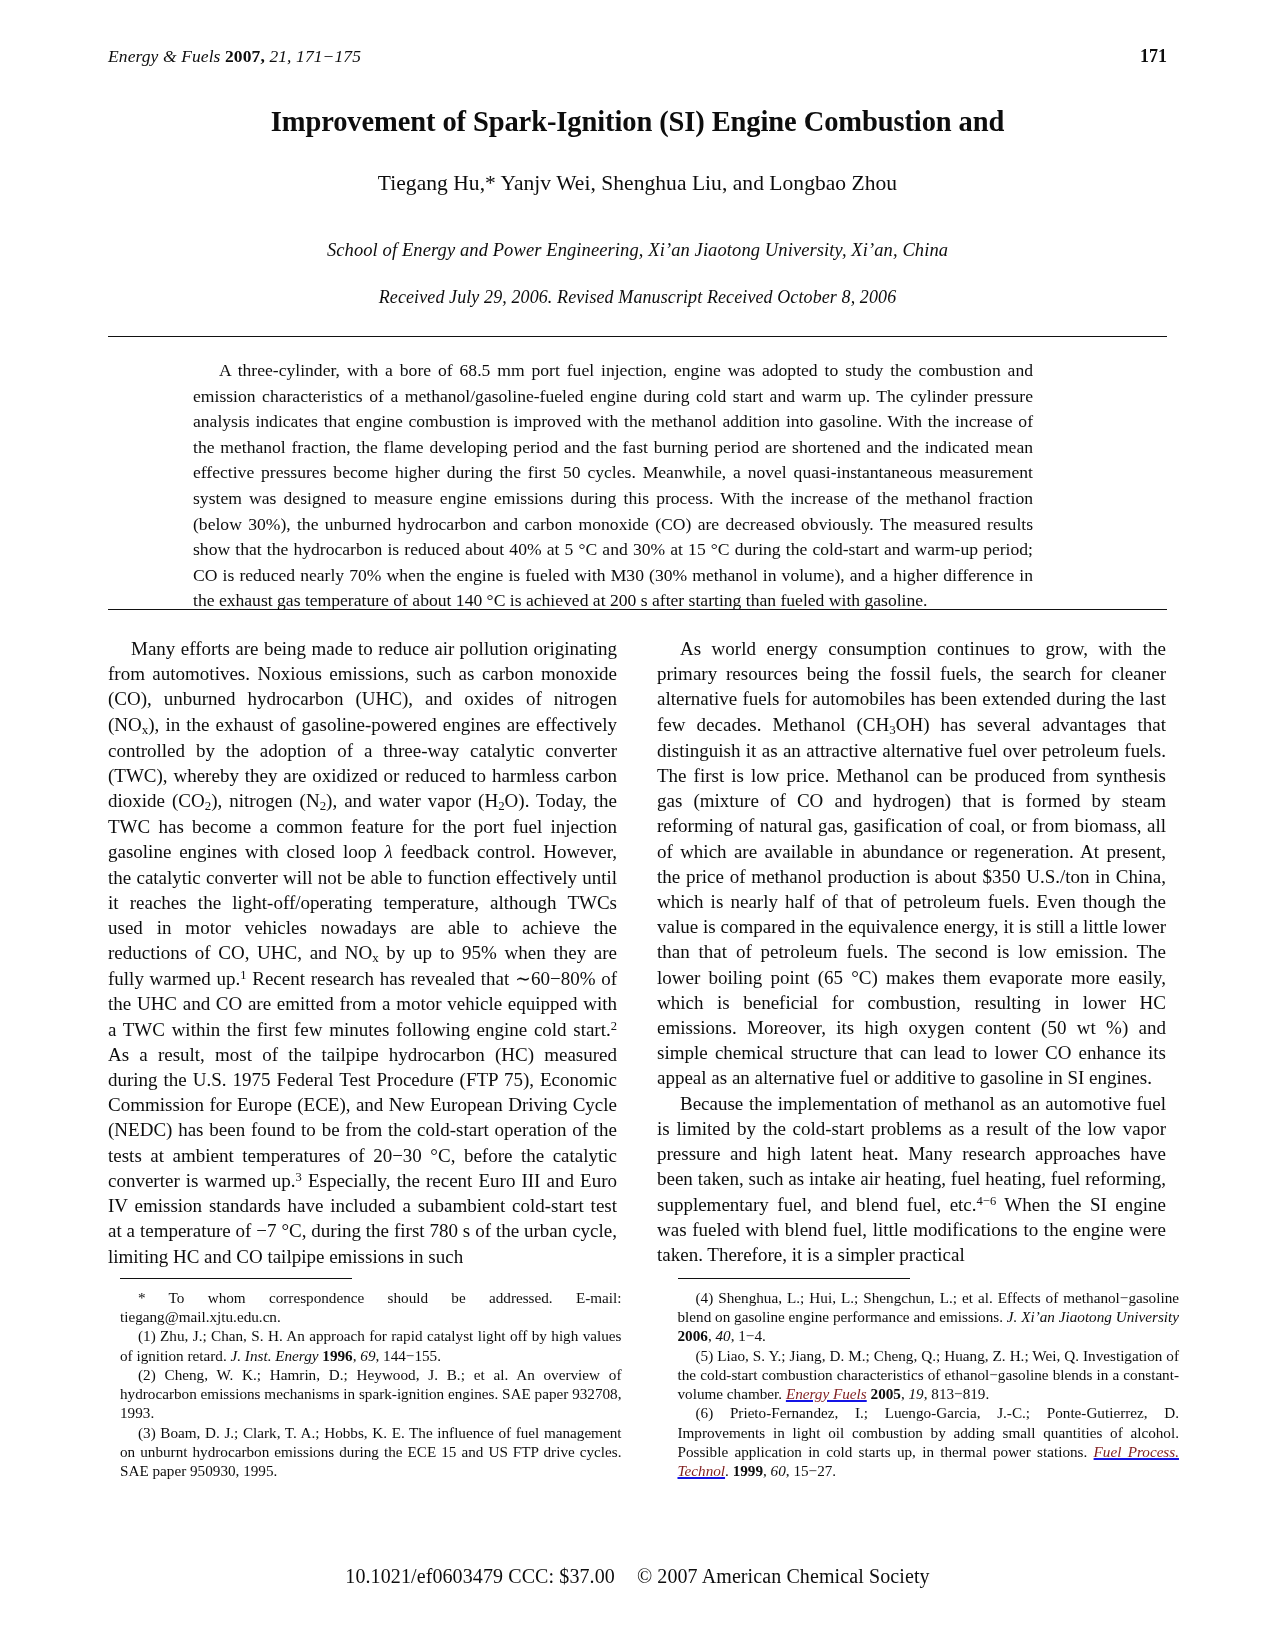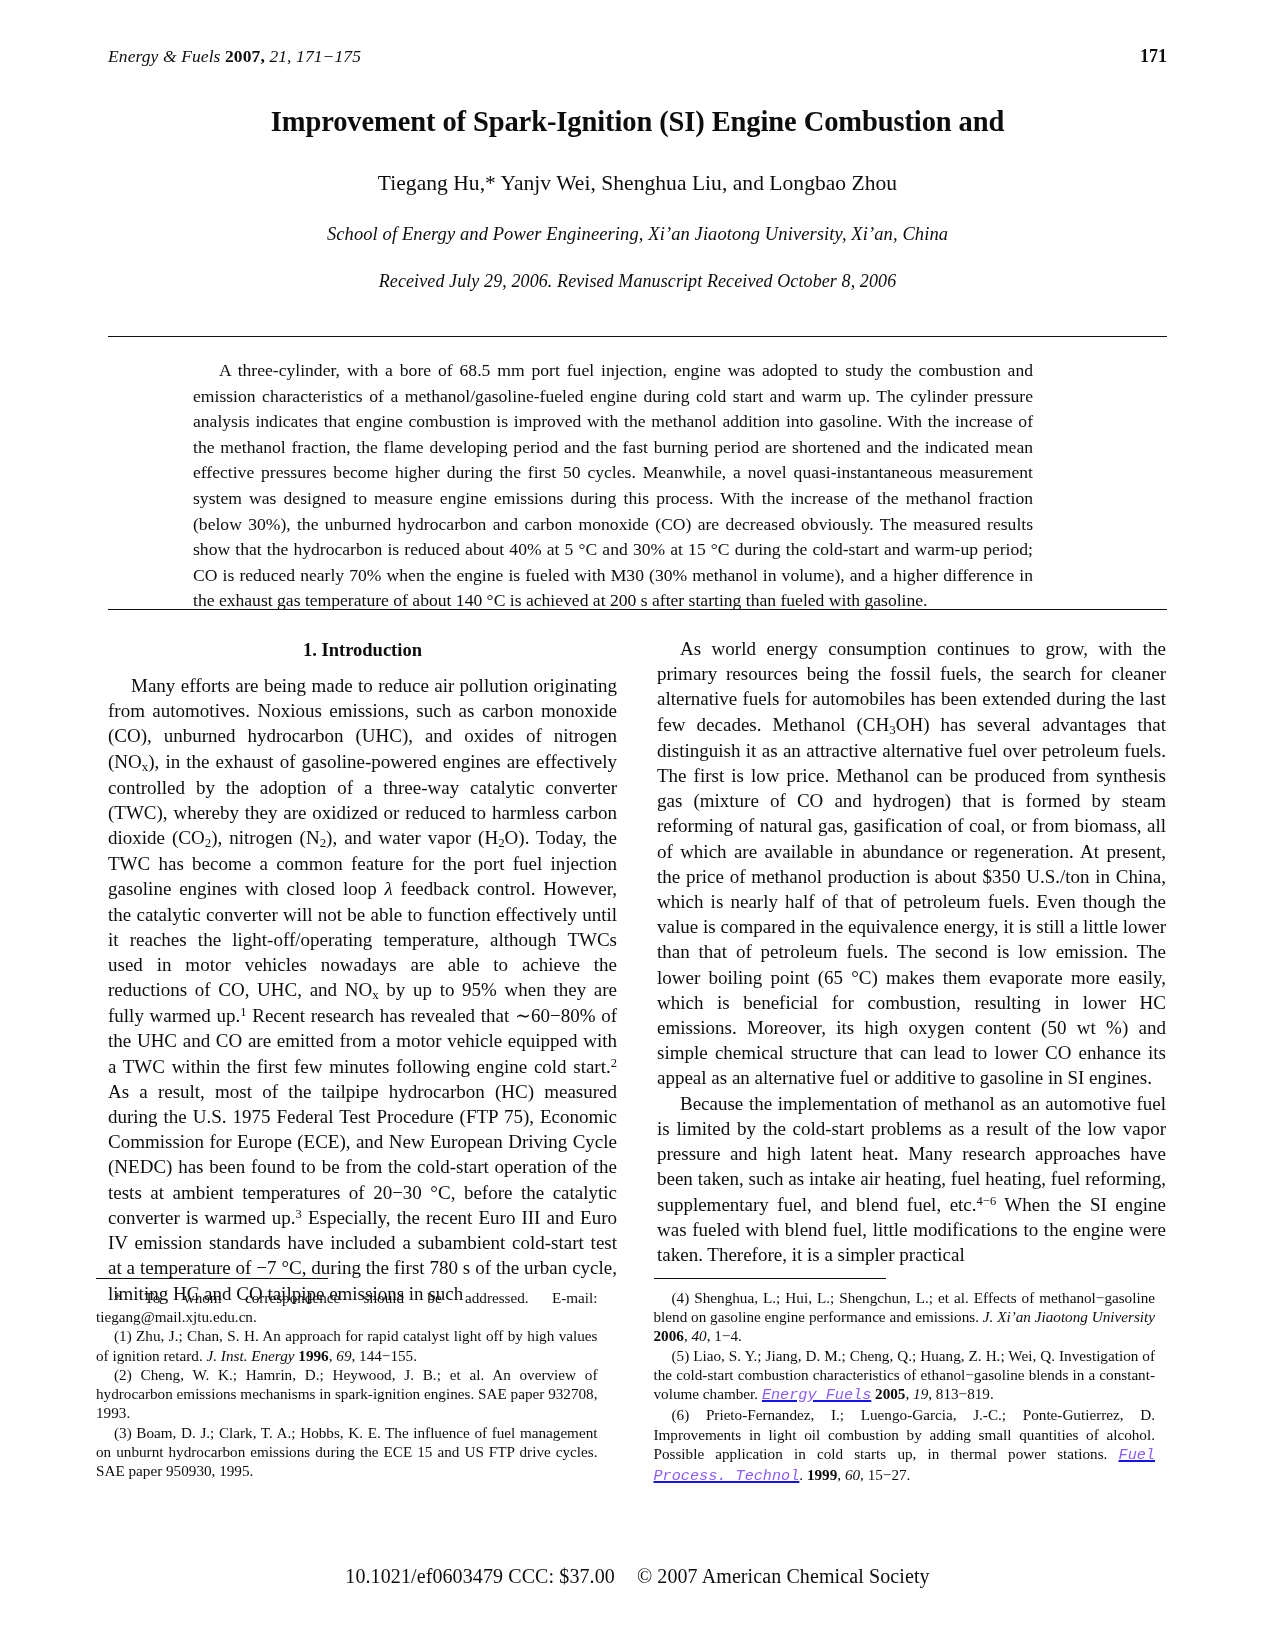--- a/index.html
+++ b/index.html
@@ -59,21 +59,21 @@
     line-height: 1.34;
     letter-spacing: -0.1px;
     margin: 0;
   }
   .authors {
     margin-top: 30px;
     font-size: 21.5px;
     letter-spacing: 0.05px;
   }
   .affiliation {
-    margin-top: 28px;
+    margin-top: 44px;
     font-size: 18.5px;
     font-style: italic;
     letter-spacing: 0.1px;
     text-align: center;
   }
   .received {
     margin-top: 26px;
     font-size: 18px;
     font-style: italic;
     letter-spacing: 0.1px;
@@ -133,21 +133,21 @@
   }
   p.body.cont { text-indent: 0; }
 
   sub { font-size: 0.68em; vertical-align: -0.22em; }
   sup { font-size: 0.66em; vertical-align: 0.45em; }
   .ital { font-style: italic; }
 
   
   .footnotes {
     position: absolute;
-    left: 96px;
+    left: 120px;
     width: 1059px;
     top: 1278px;
     display: flex;
     gap: 56px;
   }
   .fn-col { width: 509px; }
   .fn-rule {
     border-top: 1.1px solid #111;
     width: 232px;
     margin: 0 0 9px 0;
@@ -157,25 +157,24 @@
     margin: 0;
     font-size: 15.2px;
     line-height: 1.265;
     text-align: justify;
     text-indent: 18px;
     hyphens: none;
   }
   .fn .b { font-weight: bold; }
   .fn .i { font-style: italic; }
   .link {
-    color: #8b5cf6;
+    color: #7f1d1d;
     text-decoration: underline;
     text-decoration-color: #1414e6;
     font-style: italic;
-    font-family: Liberation Mono, monospace;
   }
   .link.thick {
     text-decoration-thickness: 2px;
   }
 
   
   .footer {
     position: absolute;
     left: 0;
     right: 0;
@@ -208,21 +207,20 @@
 
   <div class="rule rule-top"></div>
 
   <div class="abstract">A three-cylinder, with a bore of 68.5 mm port fuel injection, engine was adopted to study the combustion and emission characteristics of a methanol/gasoline-fueled engine during cold start and warm up. The cylinder pressure analysis indicates that engine combustion is improved with the methanol addition into gasoline. With the increase of the methanol fraction, the flame developing period and the fast burning period are shortened and the indicated mean effective pressures become higher during the first 50 cycles. Meanwhile, a novel quasi-instantaneous measurement system was designed to measure engine emissions during this process. With the increase of the methanol fraction (below 30%), the unburned hydrocarbon and carbon monoxide (CO) are decreased obviously. The measured results show that the hydrocarbon is reduced about 40% at 5 °C and 30% at 15 °C during the cold-start and warm-up period; CO is reduced nearly 70% when the engine is fueled with M30 (30% methanol in volume), and a higher difference in the exhaust gas temperature of about 140 °C is achieved at 200 s after starting than fueled with gasoline.</div>
 
   <div class="rule rule-bottom"></div>
 
   <div class="columns">
 
     <div class="col">
-      <div class="sec-head">1. Introduction</div>
       <p class="body"><span>Many efforts are being made to reduce air pollution originating from automotives. Noxious emissions, such as carbon monoxide (CO), unburned hydrocarbon (UHC), and oxides of nitrogen (NO</span><sub>x</sub><span>), in the exhaust of gasoline-powered engines are effectively controlled by the adoption of a three-way catalytic converter (TWC), whereby they are oxidized or reduced to harmless carbon dioxide (CO</span><sub>2</sub><span>), nitrogen (N</span><sub>2</sub><span>), and water vapor (H</span><sub>2</sub><span>O). Today, the TWC has become a common feature for the port fuel injection gasoline engines with closed loop </span><span class="ital">λ</span><span> feedback control. However, the catalytic converter will not be able to function effectively until it reaches the light-off/operating temperature, although TWCs used in motor vehicles nowadays are able to achieve the reductions of CO, UHC, and NO</span><sub>x</sub><span> by up to 95% when they are fully warmed up.</span><sup>1</sup><span> Recent research has revealed that ∼60−80% of the UHC and CO are emitted from a motor vehicle equipped with a TWC within the first few minutes following engine cold start.</span><sup>2</sup><span> As a result, most of the tailpipe hydrocarbon (HC) measured during the U.S. 1975 Federal Test Procedure (FTP 75), Economic Commission for Europe (ECE), and New European Driving Cycle (NEDC) has been found to be from the cold-start operation of the tests at ambient temperatures of 20−30 °C, before the catalytic converter is warmed up.</span><sup>3</sup><span> Especially, the recent Euro III and Euro IV emission standards have included a subambient cold-start test at a temperature of −7 °C, during the first 780 s of the urban cycle, limiting HC and CO tailpipe emissions in such</span></p>
     </div>
 
     <div class="col">
       <p class="body"><span>As world energy consumption continues to grow, with the primary resources being the fossil fuels, the search for cleaner alternative fuels for automobiles has been extended during the last few decades. Methanol (CH</span><sub>3</sub><span>OH) has several advantages that distinguish it as an attractive alternative fuel over petroleum fuels. The first is low price. Methanol can be produced from synthesis gas (mixture of CO and hydrogen) that is formed by steam reforming of natural gas, gasification of coal, or from biomass, all of which are available in abundance or regeneration. At present, the price of methanol production is about $350 U.S./ton in China, which is nearly half of that of petroleum fuels. Even though the value is compared in the equivalence energy, it is still a little lower than that of petroleum fuels. The second is low emission. The lower boiling point (65 °C) makes them evaporate more easily, which is beneficial for combustion, resulting in lower HC emissions. Moreover, its high oxygen content (50 wt %) and simple chemical structure that can lead to lower CO enhance its appeal as an alternative fuel or additive to gasoline in SI engines.</span></p>
       <p class="body"><span>Because the implementation of methanol as an automotive fuel is limited by the cold-start problems as a result of the low vapor pressure and high latent heat. Many research approaches have been taken, such as intake air heating, fuel heating, fuel reforming, supplementary fuel, and blend fuel, etc.</span><sup>4−6</sup><span> When the SI engine was fueled with blend fuel, little modifications to the engine were taken. Therefore, it is a simpler practical</span></p>
     </div>
 
   </div>
 

